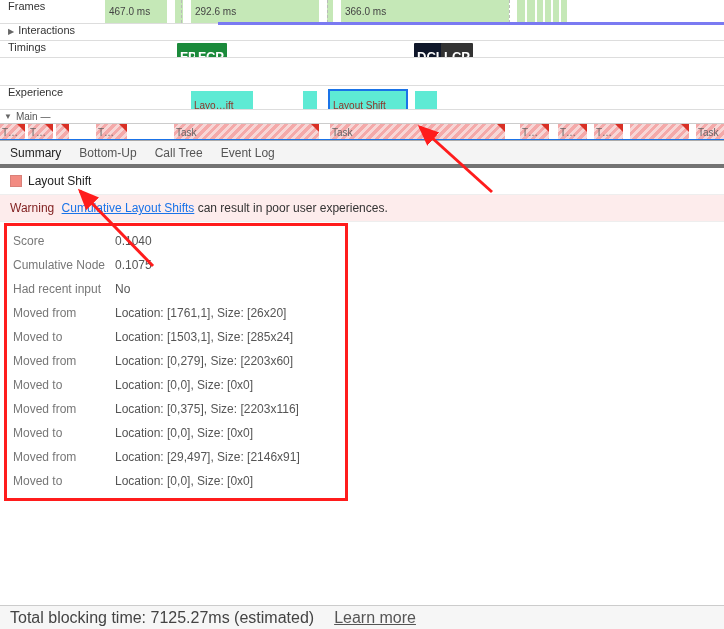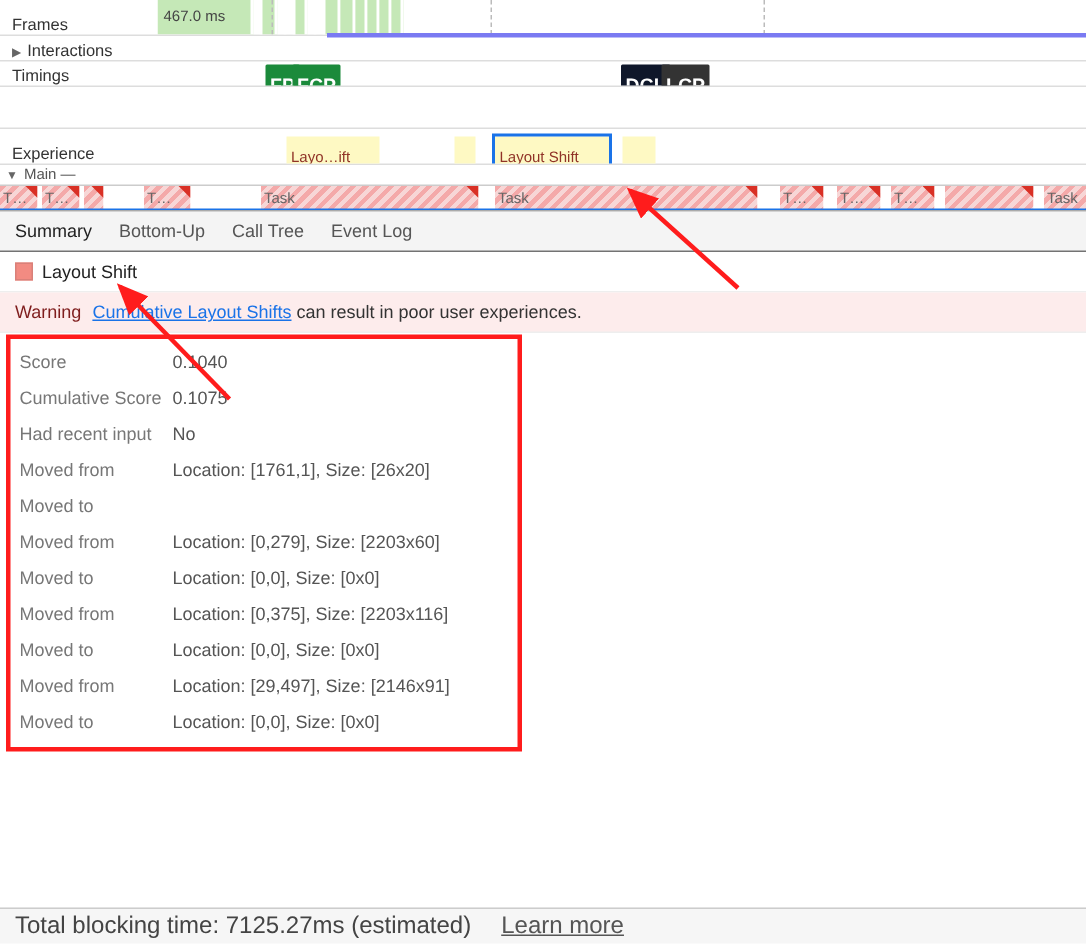--- a/index.html
+++ b/index.html
@@ -1,19 +1,19 @@
 <!DOCTYPE html>
 <html><head>
 <meta charset="utf-8">
 <style>
 html,body{margin:0;padding:0;font-family:"Helvetica Neue",Arial,sans-serif;font-size:11px;color:#222;background:#fff;width:724px;height:629px;overflow:hidden;-webkit-font-smoothing:antialiased}
 *{box-sizing:border-box}
 
 
-.lane{display:flex;height:17px;border-bottom:1px solid #ddd;align-items:flex-end}
+.lane{display:flex;height:17px;border-bottom:1px solid #ddd;align-items:flex-start}
 .lane-label{width:105px;padding-left:8px;flex:none;color:#333}
 .lane-track{flex:1;position:relative;height:100%;overflow:hidden}
 .big{height:24px}
 
 
 .frames-track{display:flex;height:100%;align-items:stretch}
 .frame-cell{background:#c5e8b7;border-right:2px solid #fff;font-size:10px;color:#444;padding-left:4px;display:flex;align-items:center;overflow:hidden;white-space:nowrap}
 .frame-gap{background:#fff}
 .frames-gridline{position:absolute;top:0;bottom:0;border-left:1px dashed #bbb}
 
@@ -26,36 +26,36 @@
 
 .badge{position:absolute;top:2px;height:26px;color:#fff;font-size:13px;font-weight:600;display:flex;align-items:center;padding:0 3px;border-radius:1px}
 .badge.green{background:#1b8a3b}
 .badge.blue{background:#0f172a}
 .badge.dark{background:#333}
 
 
 .spacer-lane{height:28px;border-bottom:1px solid #ddd}
 
 
-.exp-block{position:absolute;top:5px;height:28px;background:#fef9c3;font-size:10px;color:#903327;display:flex;align-items:center;padding:0 3px;overflow:hidden;white-space:nowrap}
+.exp-block{position:absolute;top:5px;height:28px;background:#5eead4;font-size:10px;color:#903327;display:flex;align-items:center;padding:0 3px;overflow:hidden;white-space:nowrap}
 .exp-block.selected{outline:2px solid #1a73e8;outline-offset:0}
 
 
 .main-header{height:14px;border-bottom:1px solid #ccc;display:flex;align-items:center;padding-left:4px;font-size:10px;color:#555}
 .tri{display:inline-block;margin-right:4px;color:#666;font-size:8px}
 
 
 .tasks-strip{position:relative;height:17px;background:#fff;border-bottom:1px solid #aaa;overflow:hidden}
 .task-item{position:absolute;top:0;height:17px;background:repeating-linear-gradient(135deg,#f4a9a9 0 3px,#f7d6d6 3px 6px);border-right:1px solid #fff;font-size:10px;color:#666;padding-left:2px;display:flex;align-items:center;overflow:hidden}
 .task-item .corner{position:absolute;top:0;right:0;width:0;height:0;border-top:8px solid #d93025;border-left:8px solid transparent}
 
 .blue-line{position:absolute;left:0;right:0;height:2px;background:#1a73e8;bottom:-1px}
 
 
-.tabs{display:flex;gap:18px;height:27px;align-items:center;padding:0 10px;border-bottom:1px solid #737373;background:#f4f4f4;font-size:12px;color:#555}
+.tabs{display:flex;gap:18px;height:27px;align-items:center;padding:0 10px;border-bottom:4px solid #737373;background:#f4f4f4;font-size:12px;color:#555}
 .tabs span{cursor:pointer}
 .tabs span.active{color:#222}
 
 
 .summary-title{display:flex;align-items:center;padding:6px 10px;font-size:12px;border-bottom:1px solid #eee}
 .swatch{width:12px;height:12px;background:#f28b82;border:1px solid #d98079;margin-right:6px}
 
 .warning-bar{background:#fdecec;padding:6px 10px;font-size:12px;color:#333;border-bottom:1px solid #eee}
 .warning-bar .warn{color:#7f1d1d;margin-right:4px}
 .warning-bar a{color:#1a73e8;text-decoration:underline}
@@ -79,23 +79,29 @@
 
 <div class="lane big">
   <div class="lane-label">Frames</div>
   <div class="lane-track frames-track" style="position:relative">
     <div class="frame-cell" style="width:64px">
         <span>467.0 ms</span>
       </div>
     <div class="frame-cell frame-gap" style="width:2px"></div>
     <div class="frame-cell" style="width:10px"></div>
     <div class="frame-cell frame-gap" style="width:4px"></div>
+    <div class="frame-cell" style="width:130px">
+        <span>292.6 ms</span>
+      </div>
     <div class="frame-cell frame-gap" style="width:2px"></div>
     <div class="frame-cell" style="width:8px"></div>
     <div class="frame-cell frame-gap" style="width:4px"></div>
+    <div class="frame-cell" style="width:170px">
+        <span>366.0 ms</span>
+      </div>
     <div class="frame-cell frame-gap" style="width:2px"></div>
     <div class="frame-cell" style="width:10px"></div>
     <div class="frame-cell" style="width:10px"></div>
     <div class="frame-cell" style="width:8px"></div>
     <div class="frame-cell" style="width:8px"></div>
     <div class="frame-cell" style="width:8px"></div>
     <div class="frame-cell" style="width:8px"></div>
     <div class="frames-gridline" style="left:76px"></div>
     <div class="frames-gridline" style="left:222px"></div>
     <div class="frames-gridline" style="left:404px"></div>
@@ -199,33 +205,34 @@
   <a>Cumulative Layout Shifts</a><span> can result in poor user experiences.</span>
 </div>
 
 <div class="details-box">
   <div id="kv-rows">
       <div class="kv">
         <span class="k">Score</span>
         <span class="v">0.1040</span>
       </div>
       <div class="kv">
-        <span class="k">Cumulative Score</span>
+        <span class="k">Cumulative Node</span>
         <span class="v">0.1075</span>
       </div>
       <div class="kv">
         <span class="k">Had recent input</span>
         <span class="v">No</span>
       </div>
       <div class="kv">
         <span class="k">Moved from</span>
         <span class="v">Location: [1761,1], Size: [26x20]</span>
       </div>
       <div class="kv">
         <span class="k">Moved to</span>
+        <span class="v">Location: [1503,1], Size: [285x24]</span>
       </div>
       <div class="kv">
         <span class="k">Moved from</span>
         <span class="v">Location: [0,279], Size: [2203x60]</span>
       </div>
       <div class="kv">
         <span class="k">Moved to</span>
         <span class="v">Location: [0,0], Size: [0x0]</span>
       </div>
       <div class="kv">

